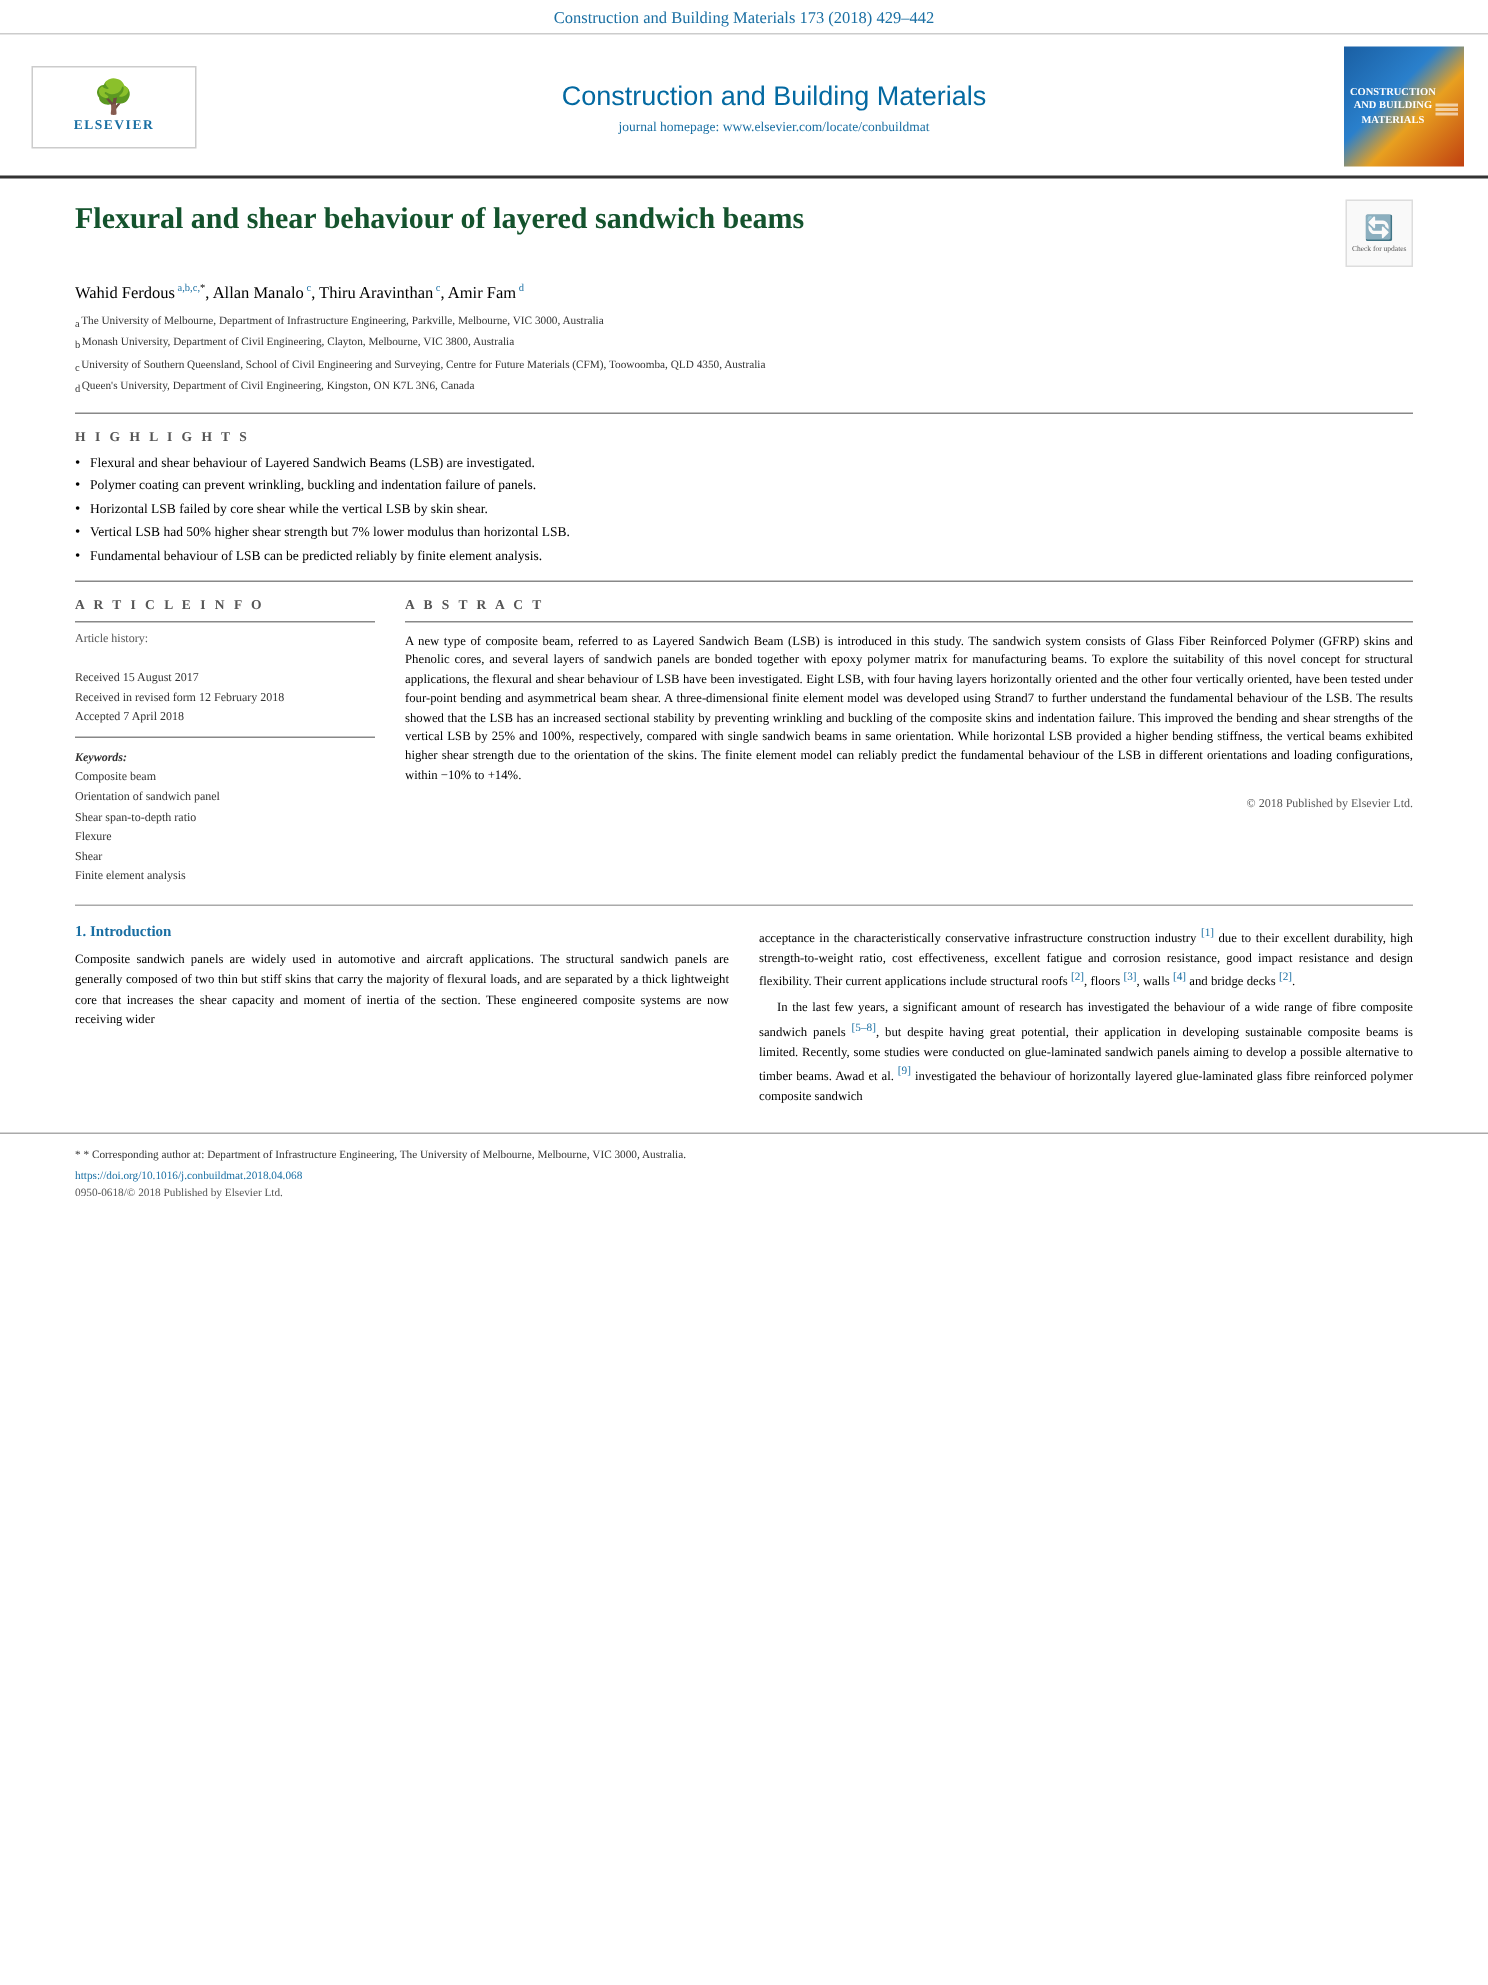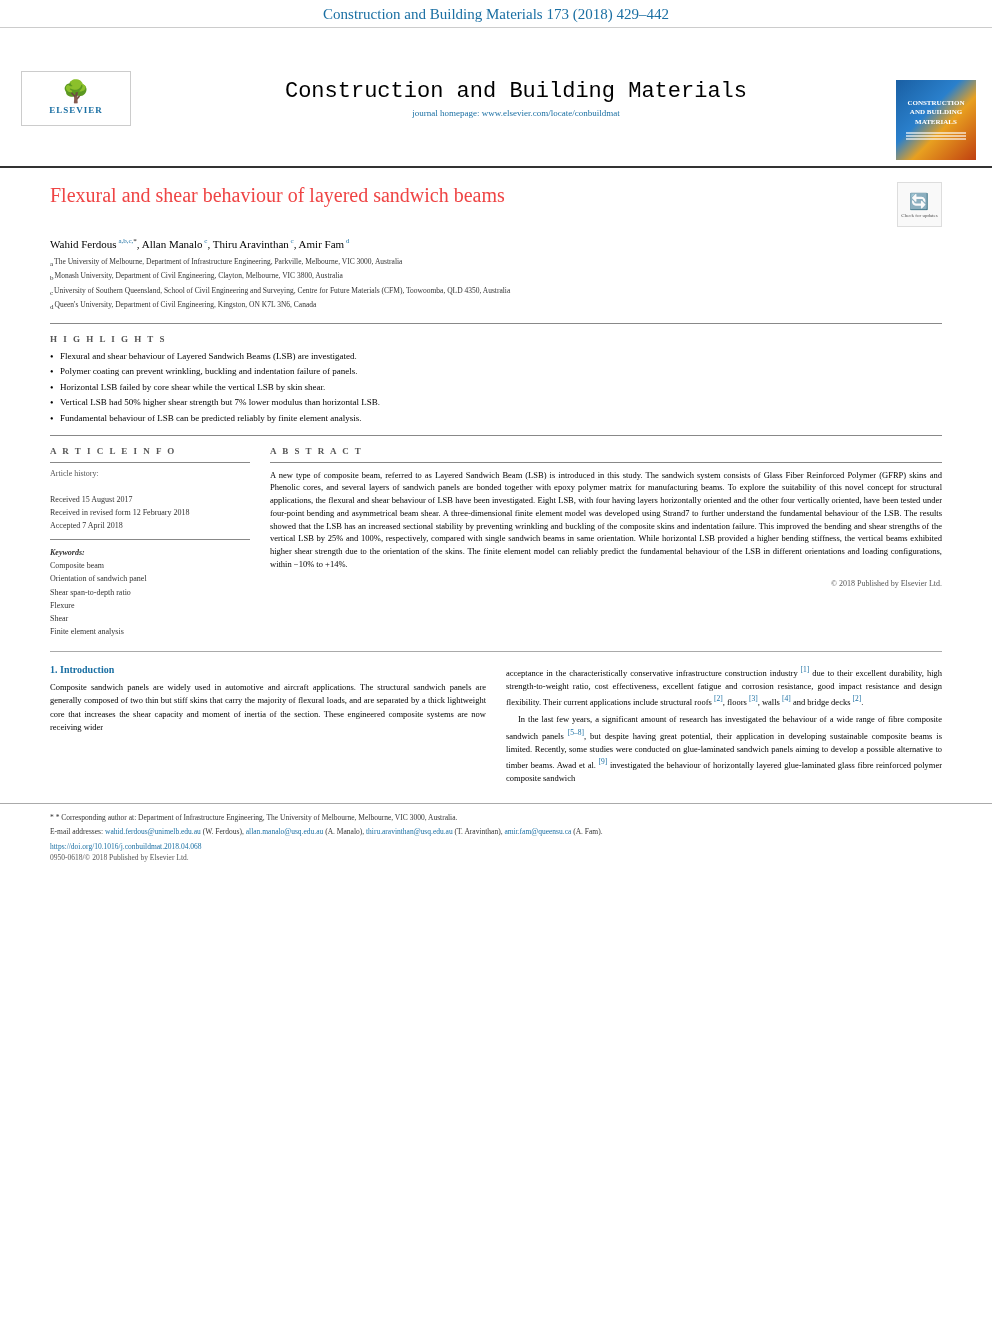--- a/index.html
+++ b/index.html
@@ -20,21 +20,21 @@
     }
 
     
     .top-bar {
       text-align: center;
       padding: 6px 0 4px;
       border-bottom: 1px solid #ccc;
     }
     .top-bar a {
       color: #1a6fa3;
-      font-size: 15px;
+      font-size: 11px;
       text-decoration: none;
     }
 
     
     .journal-header {
       display: flex;
       align-items: center;
       justify-content: space-between;
       padding: 8px 16px 6px;
       border-bottom: 2px solid #333;
@@ -77,44 +77,43 @@
     }
     .science-direct-line {
       font-size: 9px;
       color: #555;
       margin-bottom: 4px;
     }
     .science-direct-line span {
       color: #1a6fa3;
     }
     .journal-title-main {
-      font-size: 22px;
+      font-size: 18px;
       font-weight: normal;
-      color: #000000;
-      font-family: Liberation Mono, monospace;
+      color: #0369a1;
+      font-family: Liberation Sans, sans-serif;
       margin-bottom: 4px;
     }
     .journal-homepage {
       font-size: 9px;
       color: #555;
     }
     .journal-homepage span {
       color: #1a6fa3;
     }
 
     .journal-cover-box {
       width: 80px;
       background: linear-gradient(135deg, #1a5fa3 0%, #2a80cc 40%, #e8a020 60%, #c04010 100%);
       height: 80px;
       display: flex;
-      flex-direction: column;
+      flex-direction: row;
       align-items: center;
       justify-content: center;
       padding: 4px;
-      margin-top: 44px;
     }
     .cover-text {
       font-size: 7px;
       color: #fff;
       text-align: center;
       font-weight: bold;
       line-height: 1.3;
       text-transform: uppercase;
     }
     .cover-lines {
@@ -134,22 +133,22 @@
 
     
     .article-title-section {
       display: flex;
       justify-content: space-between;
       align-items: flex-start;
       margin-bottom: 10px;
     }
     .article-title {
       font-size: 20px;
-      font-weight: normal;
-      color: #ef4444;
+      font-weight: bold;
+      color: #14532d;
       flex: 1;
       line-height: 1.3;
       margin-right: 20px;
     }
     .check-for-updates {
       width: 45px;
       height: 45px;
       border: 1px solid #ddd;
       display: flex;
       align-items: center;
@@ -514,24 +513,17 @@
         </div>
       </div>
     </div>
 
   </div>
 
   <div class="footer-section">
     <div class="footer-note">
       <span>* </span><span>* Corresponding author at: Department of Infrastructure Engineering, The University of Melbourne, Melbourne, VIC 3000, Australia.</span>
     </div>
-    <div class="footer-note">
-      <span>E-mail addresses:</span>
-      <a href="#" class="footer-link">wahid.ferdous@unimelb.edu.au</a> (W. Ferdous),
-      <a href="#" class="footer-link">allan.manalo@usq.edu.au</a> (A. Manalo),
-      <a href="#" class="footer-link">thiru.aravinthan@usq.edu.au</a> (T. Aravinthan),
-      <a href="#" class="footer-link">amir.fam@queensu.ca</a> (A. Fam).
-    </div>
     <a href="#" class="footer-doi footer-link">https://doi.org/10.1016/j.conbuildmat.2018.04.068</a>
     <div class="footer-issn">0950-0618/© 2018 Published by Elsevier Ltd.</div>
   </div>
 
 </div>
 
 </body></html>

